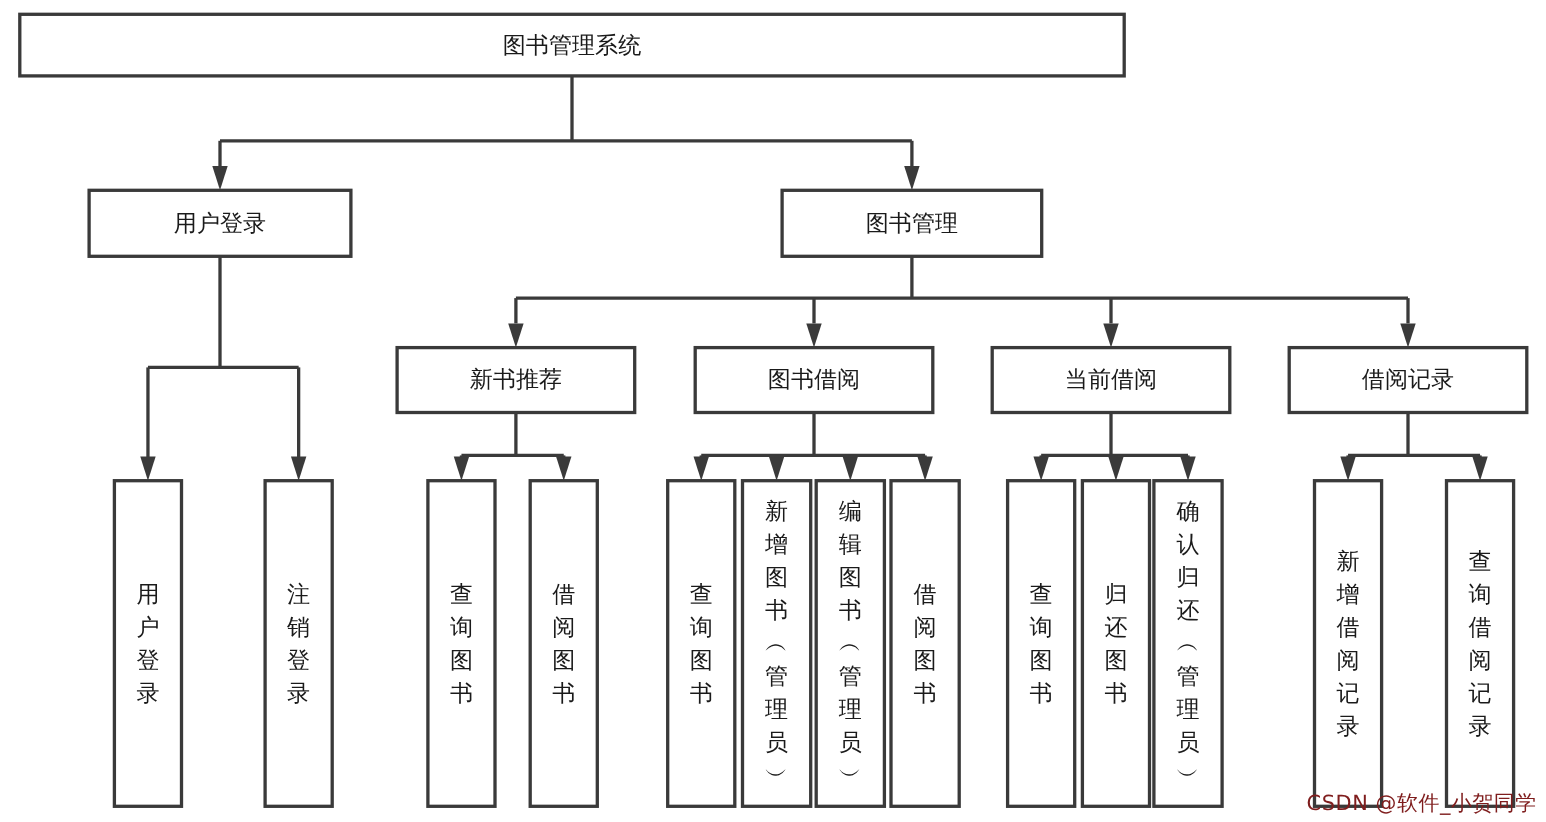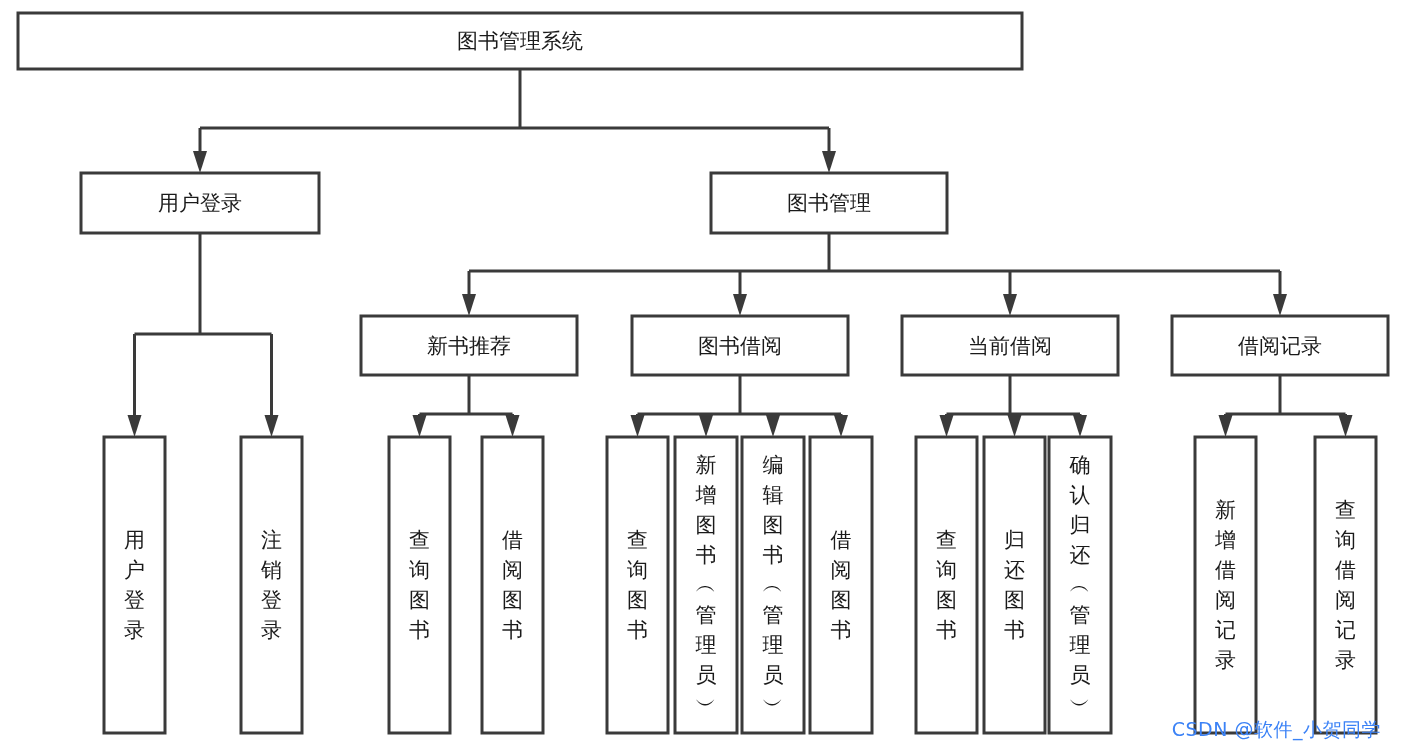--- a/index.html
+++ b/index.html
@@ -54,25 +54,25 @@
   }
   .node-label-v {
     font-family: "DejaVu Sans", "Liberation Sans", sans-serif;
     font-size: 21px;
     fill: #1a1a1a;
     text-anchor: middle;
     white-space: pre;
   }
   .watermark-text {
     position: absolute;
-    right: 24px;
+    right: 8px;
     bottom: 4px;
     font-family: "DejaVu Sans", "Liberation Sans", sans-serif;
     font-size: 19px;
-    color: #3b82f6;
+    color: #7f1d1d;
     letter-spacing: 0.5px;
     user-select: none;
     pointer-events: none;
     white-space: nowrap;
   }
 </style>
 </head>
 <body>
 
 <div id="diagram-root">

